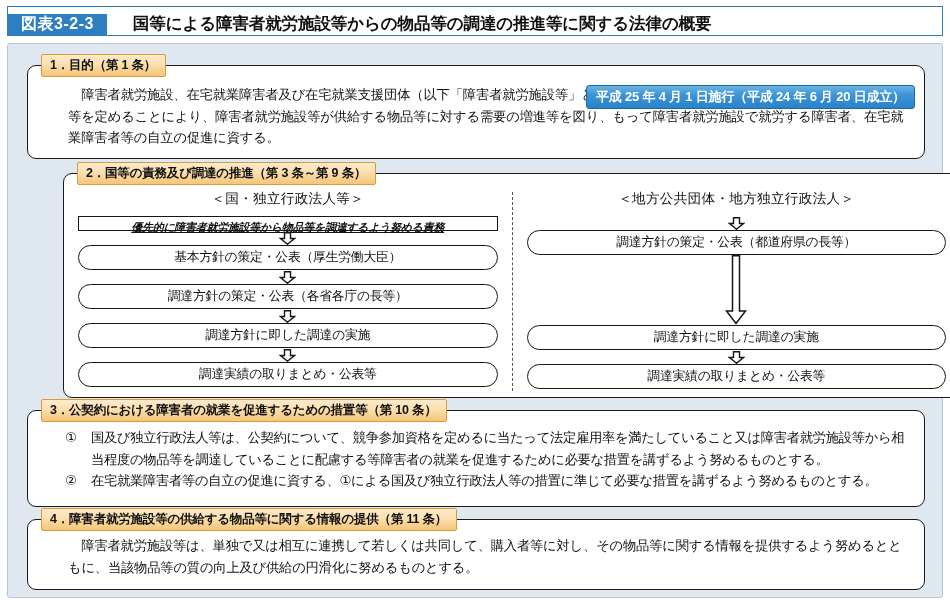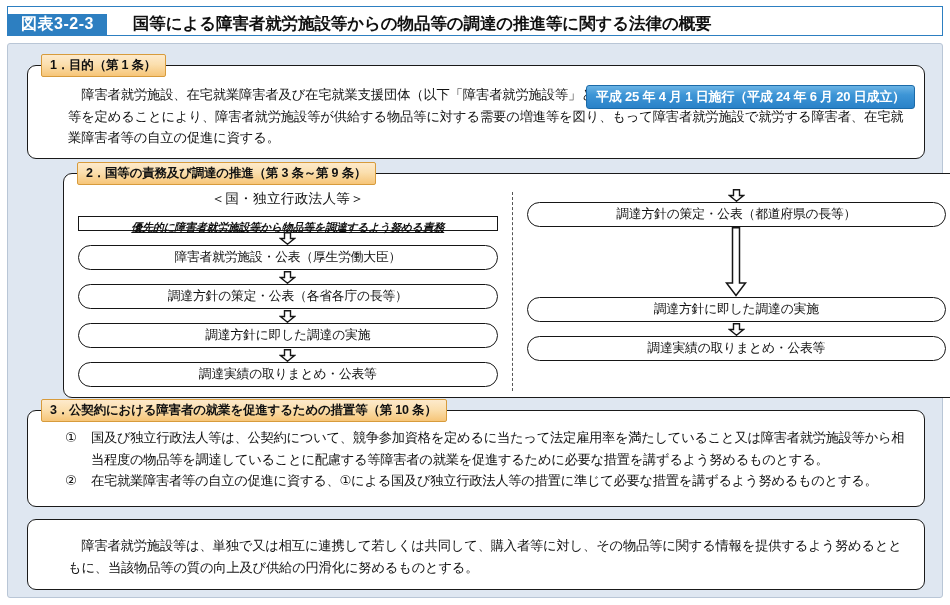--- a/index.html
+++ b/index.html
@@ -245,21 +245,21 @@
           <div class="col-heading">＜国・独立行政法人等＞</div>
 
           <div class="flow-box duty">優先的に障害者就労施設等から物品等を調達するよう努める責務</div>
 
           <div class="arrow-gap short">
             <svg class="arrow-svg" width="17" height="13" viewBox="0 0 17 13">
               <polygon points="5.5,0.8 11.5,0.8 11.5,6.5 15.5,6.5 8.5,12.2 1.5,6.5 5.5,6.5" fill="#ffffff" stroke="#161616" stroke-width="1.4" stroke-linejoin="miter"></polygon>
             </svg>
           </div>
 
-          <div class="flow-box rounded">障害者就労施設・公表（厚生労働大臣）</div>
+          <div class="flow-box rounded">基本方針の策定・公表（厚生労働大臣）</div>
 
           <div class="arrow-gap short">
             <svg class="arrow-svg" width="17" height="13" viewBox="0 0 17 13">
               <polygon points="5.5,0.8 11.5,0.8 11.5,6.5 15.5,6.5 8.5,12.2 1.5,6.5 5.5,6.5" fill="#ffffff" stroke="#161616" stroke-width="1.4" stroke-linejoin="miter"></polygon>
             </svg>
           </div>
 
           <div class="flow-box rounded">調達方針の策定・公表（各省各庁の長等）</div>
 
           <div class="arrow-gap short">
@@ -275,20 +275,21 @@
               <polygon points="5.5,0.8 11.5,0.8 11.5,6.5 15.5,6.5 8.5,12.2 1.5,6.5 5.5,6.5" fill="#ffffff" stroke="#161616" stroke-width="1.4" stroke-linejoin="miter"></polygon>
             </svg>
           </div>
 
           <div class="flow-box rounded">調達実績の取りまとめ・公表等</div>
         </div>
 
         <div class="flow-divider"></div>
 
         <div class="flow-col">
+          <div class="col-heading">＜地方公共団体・地方独立行政法人＞</div>
 
 
           <div class="arrow-gap short">
             <svg class="arrow-svg" width="17" height="13" viewBox="0 0 17 13">
               <polygon points="5.5,0.8 11.5,0.8 11.5,6.5 15.5,6.5 8.5,12.2 1.5,6.5 5.5,6.5" fill="#ffffff" stroke="#161616" stroke-width="1.4" stroke-linejoin="miter"></polygon>
             </svg>
           </div>
 
           <div class="flow-box rounded">調達方針の策定・公表（都道府県の長等）</div>
 
@@ -320,19 +321,20 @@
           <span class="num-text">国及び独立行政法人等は、公契約について、競争参加資格を定めるに当たって法定雇用率を満たしていること又は障害者就労施設等から相当程度の物品等を調達していることに配慮する等障害者の就業を促進するために必要な措置を講ずるよう努めるものとする。</span>
         </div>
         <div class="num-item">
           <span class="num-mark">②</span>
           <span class="num-text">在宅就業障害者等の自立の促進に資する、①による国及び独立行政法人等の措置に準じて必要な措置を講ずるよう努めるものとする。</span>
         </div>
       </div>
     </div>
 
     <div class="section" id="sec4">
+      <div class="section-label">4．障害者就労施設等の供給する物品等に関する情報の提供（第 11 条）</div>
       <div class="section-body">
         <p>障害者就労施設等は、単独で又は相互に連携して若しくは共同して、購入者等に対し、その物品等に関する情報を提供するよう努めるとともに、当該物品等の質の向上及び供給の円滑化に努めるものとする。</p>
       </div>
     </div>
 
   </div>
 </div>
 
 </body></html>

